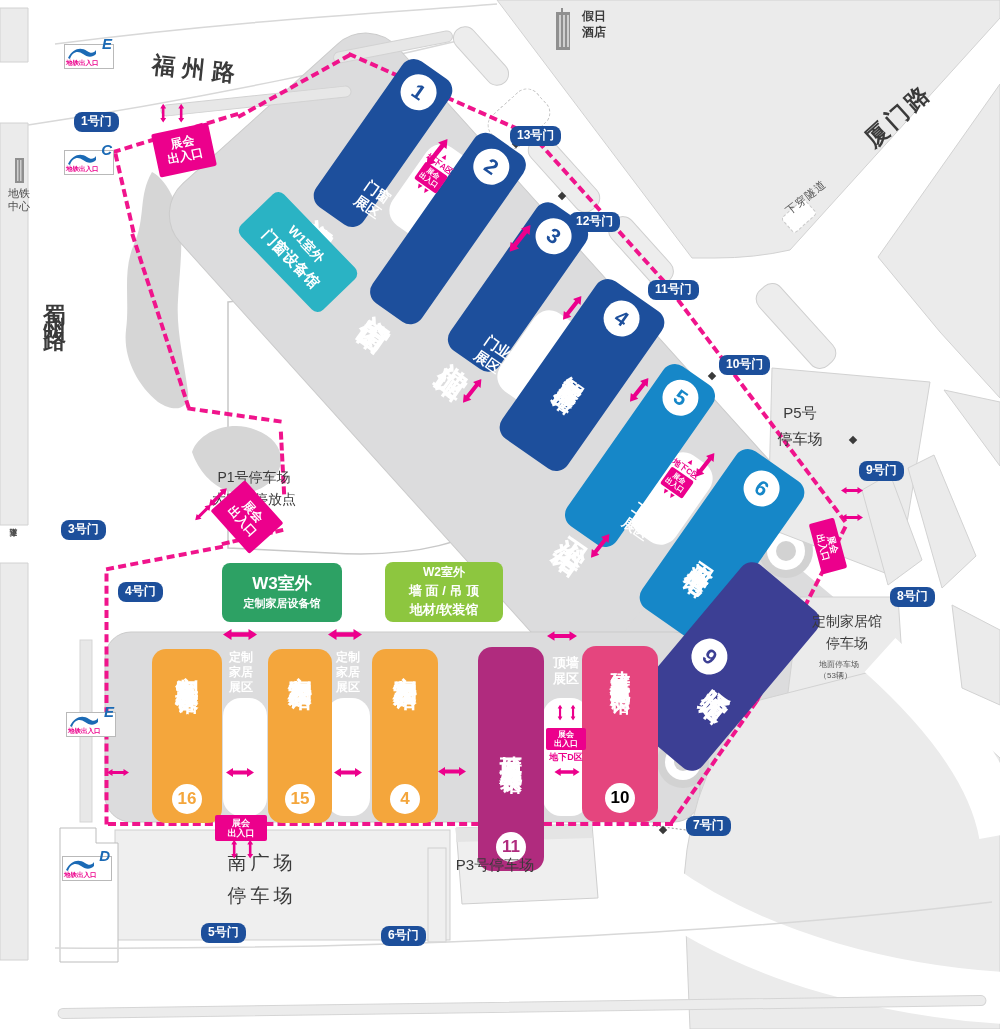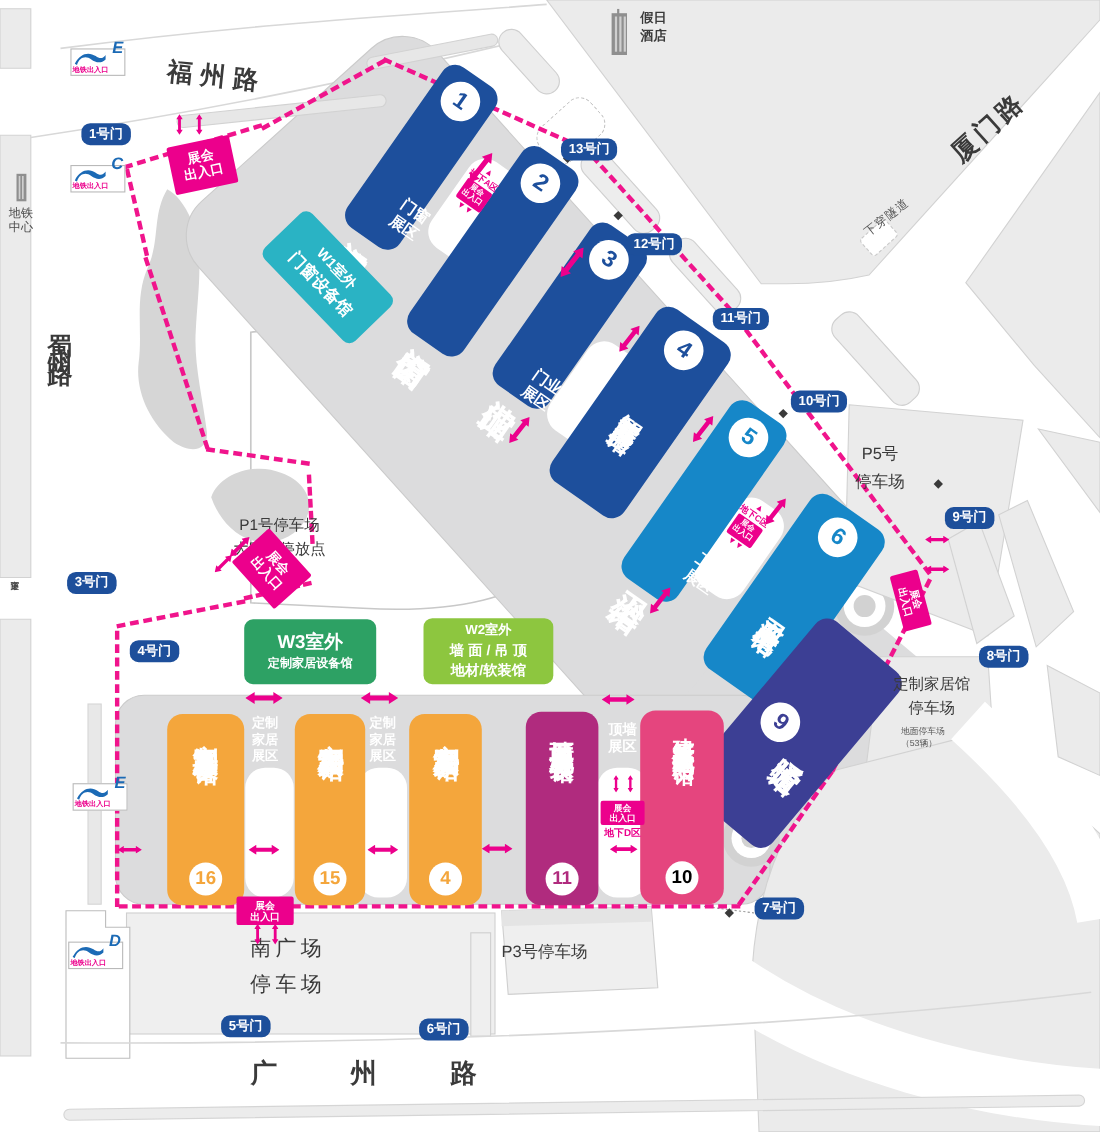--- a/index.html
+++ b/index.html
@@ -108,21 +108,20 @@
     <rect x="58" y="1002" width="928" height="10" rx="5" transform="rotate(-0.8 522 1007)" fill="#ececec" stroke="#d5d5d5"></rect>
 
     <rect x="784" y="206" width="30" height="20" rx="3" transform="rotate(-42 799 216)" fill="#ffffff" stroke="#c9c9c9" stroke-dasharray="3 2"></rect>
     <path d="M640,824 L686,830" fill="none" stroke="#9a9a9a" stroke-dasharray="2 2"></path>
   </svg>
 
   <div class="rlabel" id="road-fuzhou">福州路</div>
   <div class="rlabel" id="road-xiamen">厦门路</div>
   <div class="rlabel" id="tunnel-ne">下穿隧道</div>
   <div class="rlabel" id="road-shuzhou">蜀州路</div>
-  <div class="rlabel" id="road-guangzhou">广 州 路</div>
   <div class="rlabel" id="tunnel-w">下穿隧道</div>
 
   <div class="rlabel" id="metro-center">
     <svg width="18" height="28" viewBox="0 0 18 28">
         <rect x="5" y="2" width="9" height="25" fill="#8f8f8f"></rect>
         <rect x="7" y="4" width="1.5" height="21" fill="#cfcfcf"></rect>
         <rect x="10" y="4" width="1.5" height="21" fill="#cfcfcf"></rect>
       </svg>
     <div><span>地铁</span><br>
          <span>中心</span></div>
@@ -210,21 +209,21 @@
         <span class="hall-text" style="font-size: 23px; height: 80px;">卫浴及厨电馆</span>
       </div>
       <div class="hall row" style="left: 673px; top: 563.5px; width: 98px; height: 205px; transform: rotate(40deg); background: rgb(60, 63, 148);">
         <span class="hall-num" style="height: 36px; width: 36px; font-size: 21px; color: rgb(60, 63, 148);">9</span>
         <span class="hall-text" style="font-size: 27px;">暖通馆</span>
       </div>
       <div class="hall col" style="left: 582px; top: 646px; width: 76px; height: 176px; background: rgb(229, 69, 126);">
         <span class="hall-text" style="font-size: 20px; height: 128px;">建筑新材料及电气与照明馆</span>
         <span class="hall-num" style="height: 30px; width: 30px; font-size: 17px; color: #000000;">10</span>
       </div>
-      <div class="hall col" style="left: 478px; top: 647px; width: 66px; height: 176px; background: rgb(176, 43, 126);">
+      <div class="hall col" style="left: 478px; top: 647px; width: 66px; height: 224px; background: rgb(176, 43, 126); text-align: right;">
         <span class="hall-text" style="font-size: 22px; height: 100px;">墙面吊顶地材软装馆</span>
         <span class="hall-num" style="height: 30px; width: 30px; font-size: 17px; color: rgb(176, 43, 126);">11</span>
       </div>
       <div class="hall col" style="left: 372px; top: 649px; width: 66px; height: 174px; background: rgb(244, 166, 60);">
         <span class="hall-text" style="font-size: 24px;">定制家居馆</span>
         <span class="hall-num" style="height: 30px; width: 30px; font-size: 17px; color: rgb(244, 166, 60);">4</span>
       </div>
       <div class="hall col" style="left: 268px; top: 649px; width: 64px; height: 174px; background: rgb(244, 166, 60);">
         <span class="hall-text" style="font-size: 24px;">定制家居馆</span>
         <span class="hall-num" style="height: 30px; width: 30px; font-size: 17px; color: rgb(244, 166, 60);">15</span>

